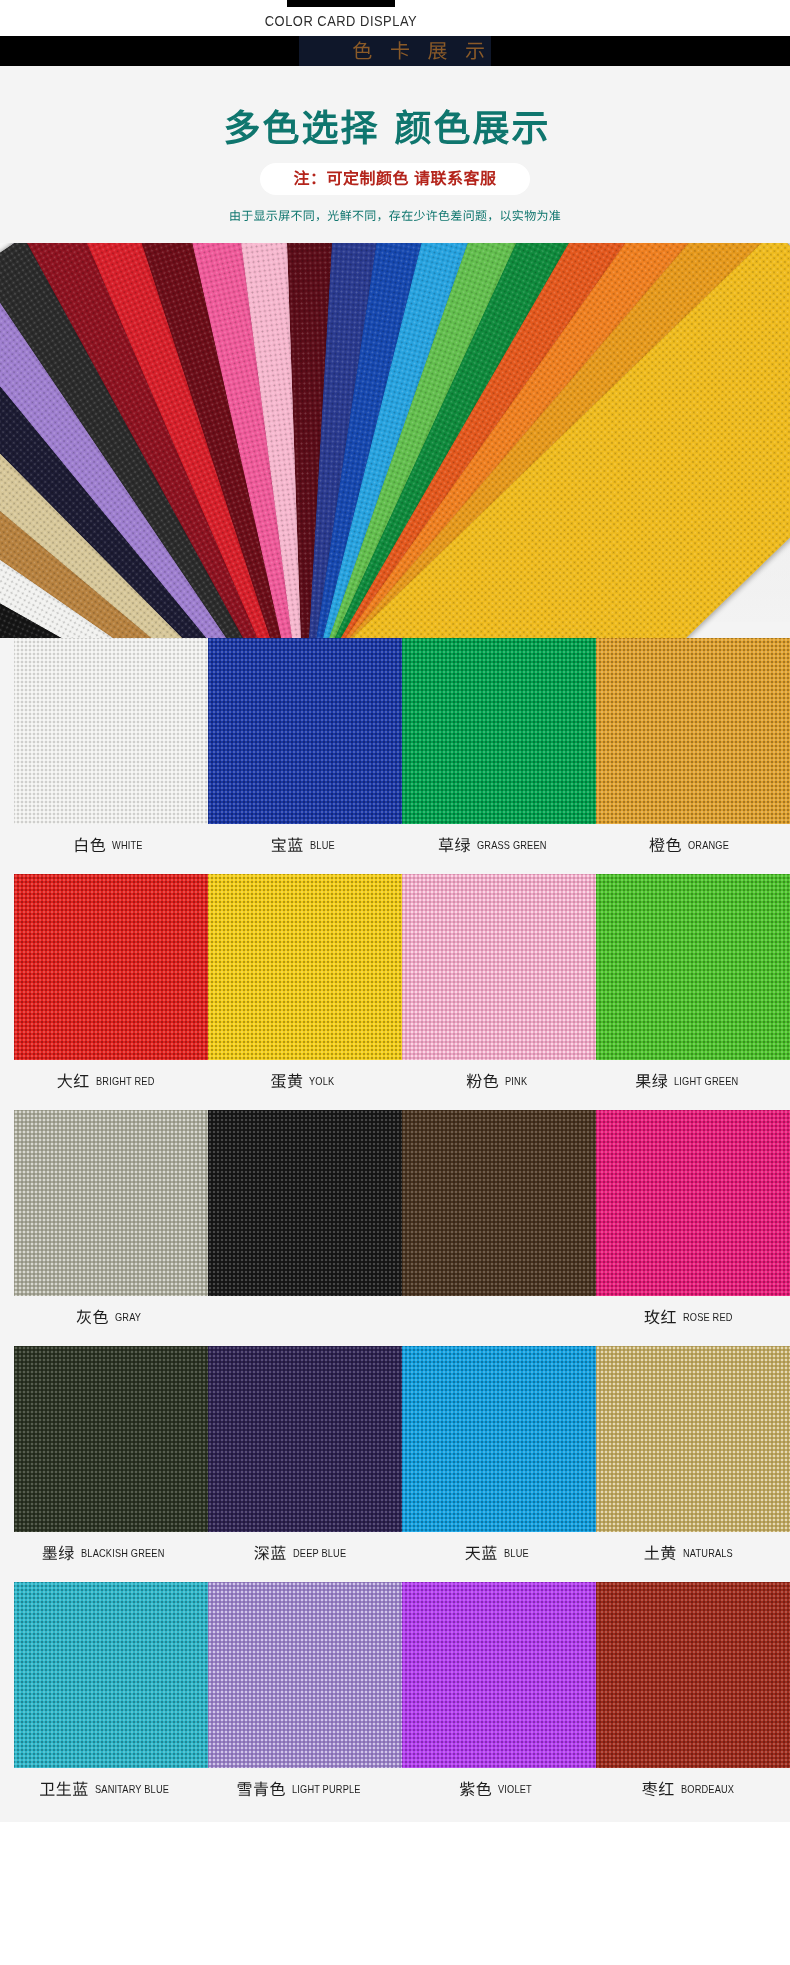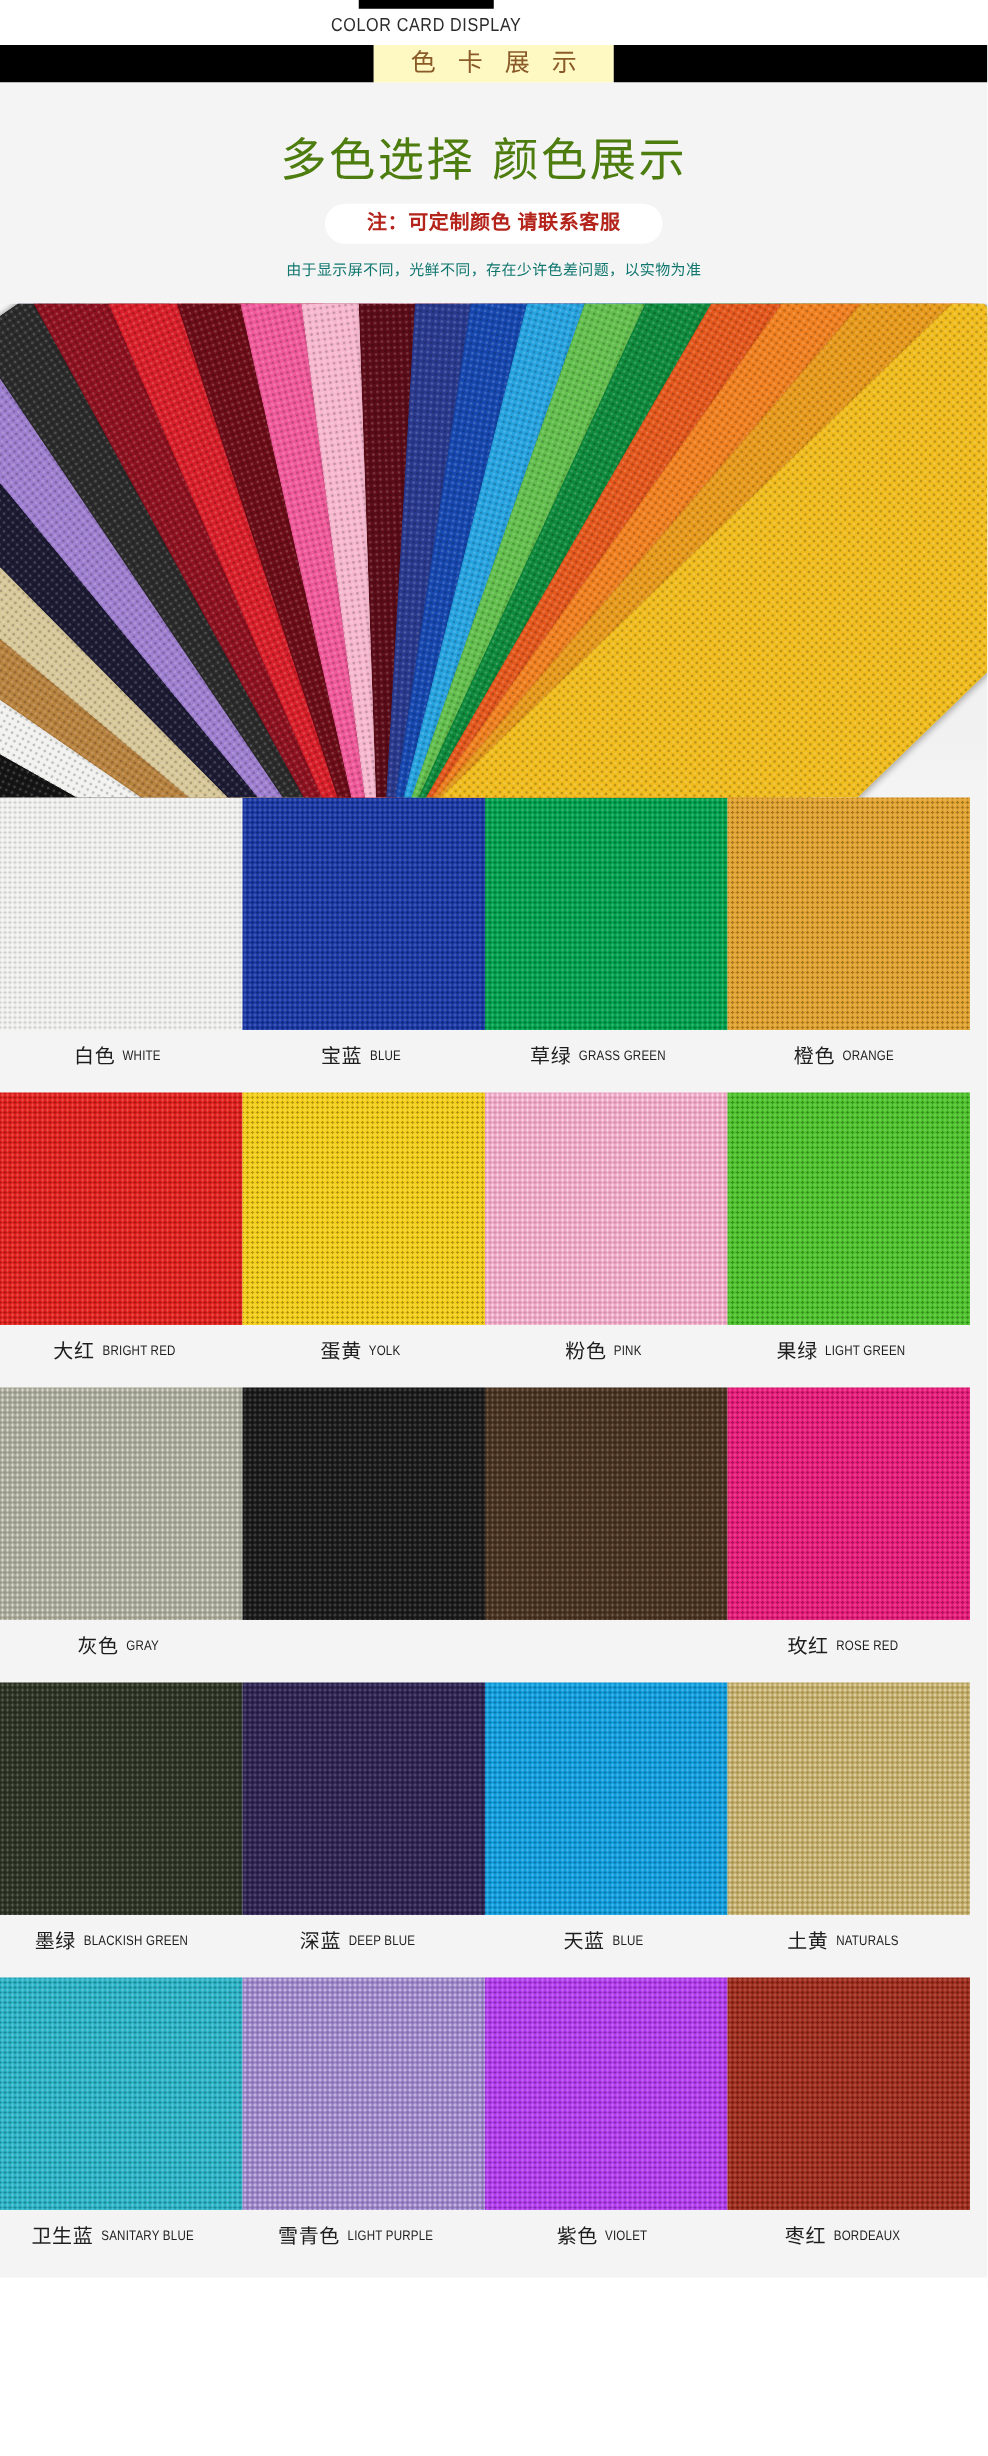--- a/index.html
+++ b/index.html
@@ -58,46 +58,46 @@
     height: 30px;
     display: flex;
     align-items: stretch;
   }
   .bar-left, .bar-right {
     background: #000000;
     flex: 1 1 auto;
   }
   .banner-cn-box {
     flex: 0 0 192px;
-    background: #fef9c3;
+    background: #0f172a;
     display: flex;
     align-items: center;
-    justify-content: center;
+    justify-content: flex-end;
   }
   .banner-cn {
     font-size: 20px;
     letter-spacing: 6px;
     text-indent: 6px;
     color: #8a5a28;
     font-weight: 500;
     line-height: 1;
   }
 
   
   .title-block {
     position: relative;
     width: 790px;
     background: #f4f4f4;
     padding: 42px 0 18px 0;
     text-align: center;
   }
   .main-title {
     font-size: 37px;
-    font-weight: 400;
-    color: #4d7c0f;
+    font-weight: 700;
+    color: #0f766e;
     letter-spacing: 2px;
     line-height: 1.15;
     margin: 0 16px 12px 0;
     font-family: "DejaVu Sans", "Liberation Sans", sans-serif;
   }
   .note-pill {
     display: inline-block;
     background: #ffffff;
     color: #b4241b;
     font-size: 16px;
@@ -164,21 +164,21 @@
 
   
   .grid {
     width: 790px;
     background: #f4f4f4;
     padding-bottom: 4px;
   }
   .grid-row {
     display: flex;
     width: 790px;
-    justify-content: flex-start;
+    justify-content: flex-end;
     align-items: flex-start;
     padding: 0;
     margin: 0 0 6px 0;
     box-sizing: border-box;
   }
   .cell {
     width: 194px;
     box-sizing: border-box;
     background: #f4f4f4;
   }

